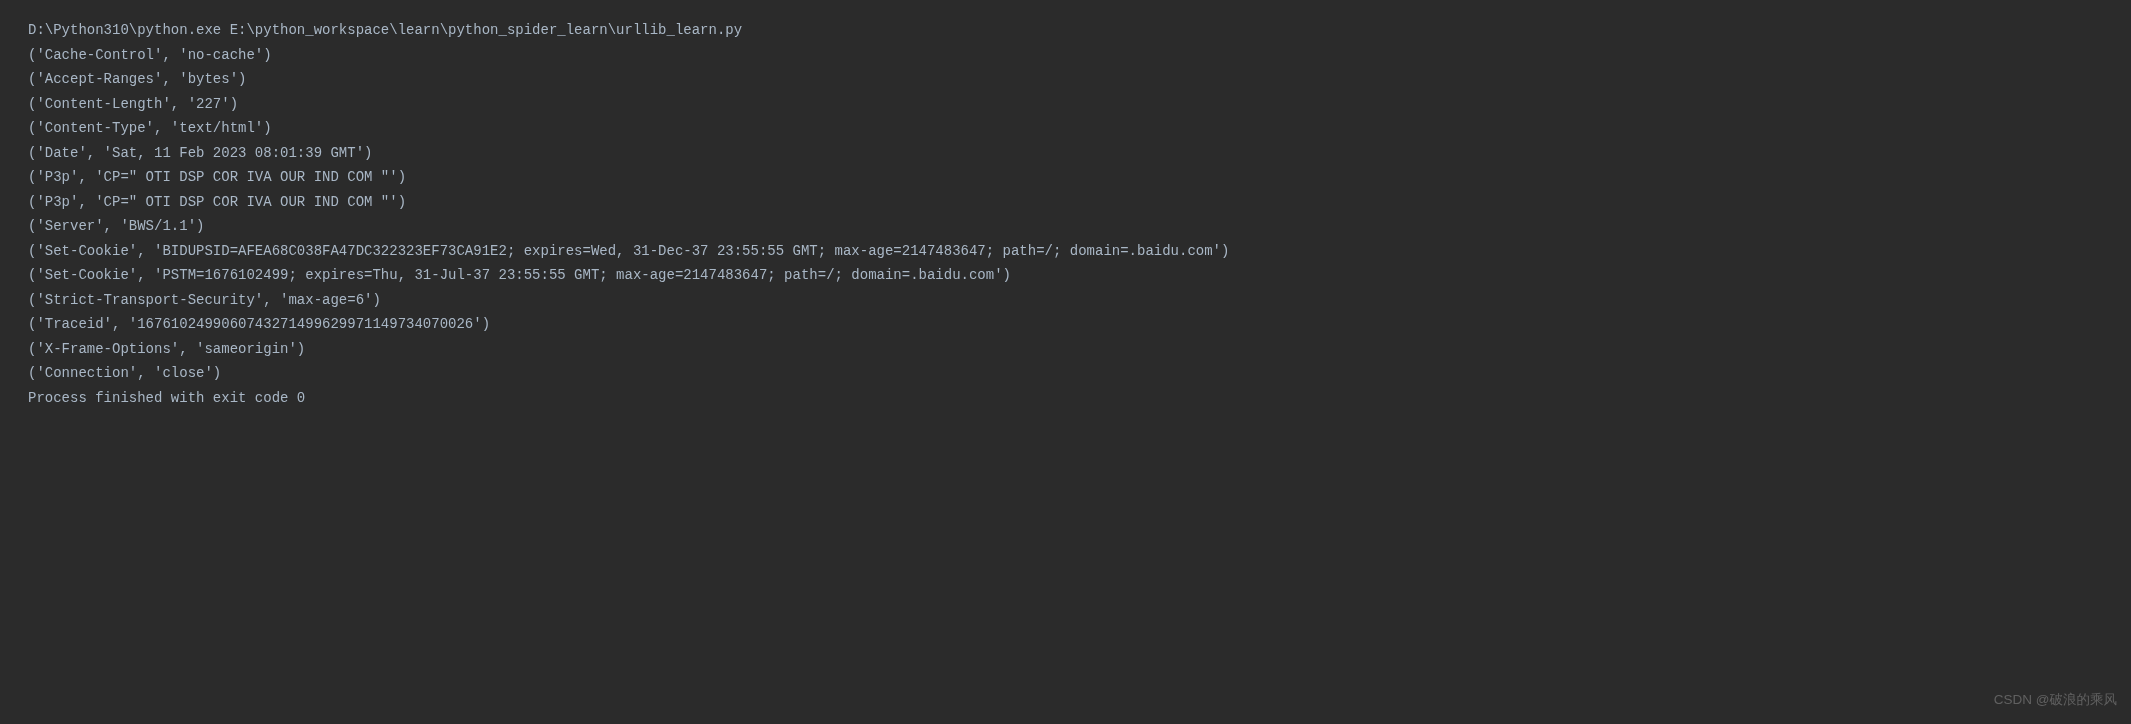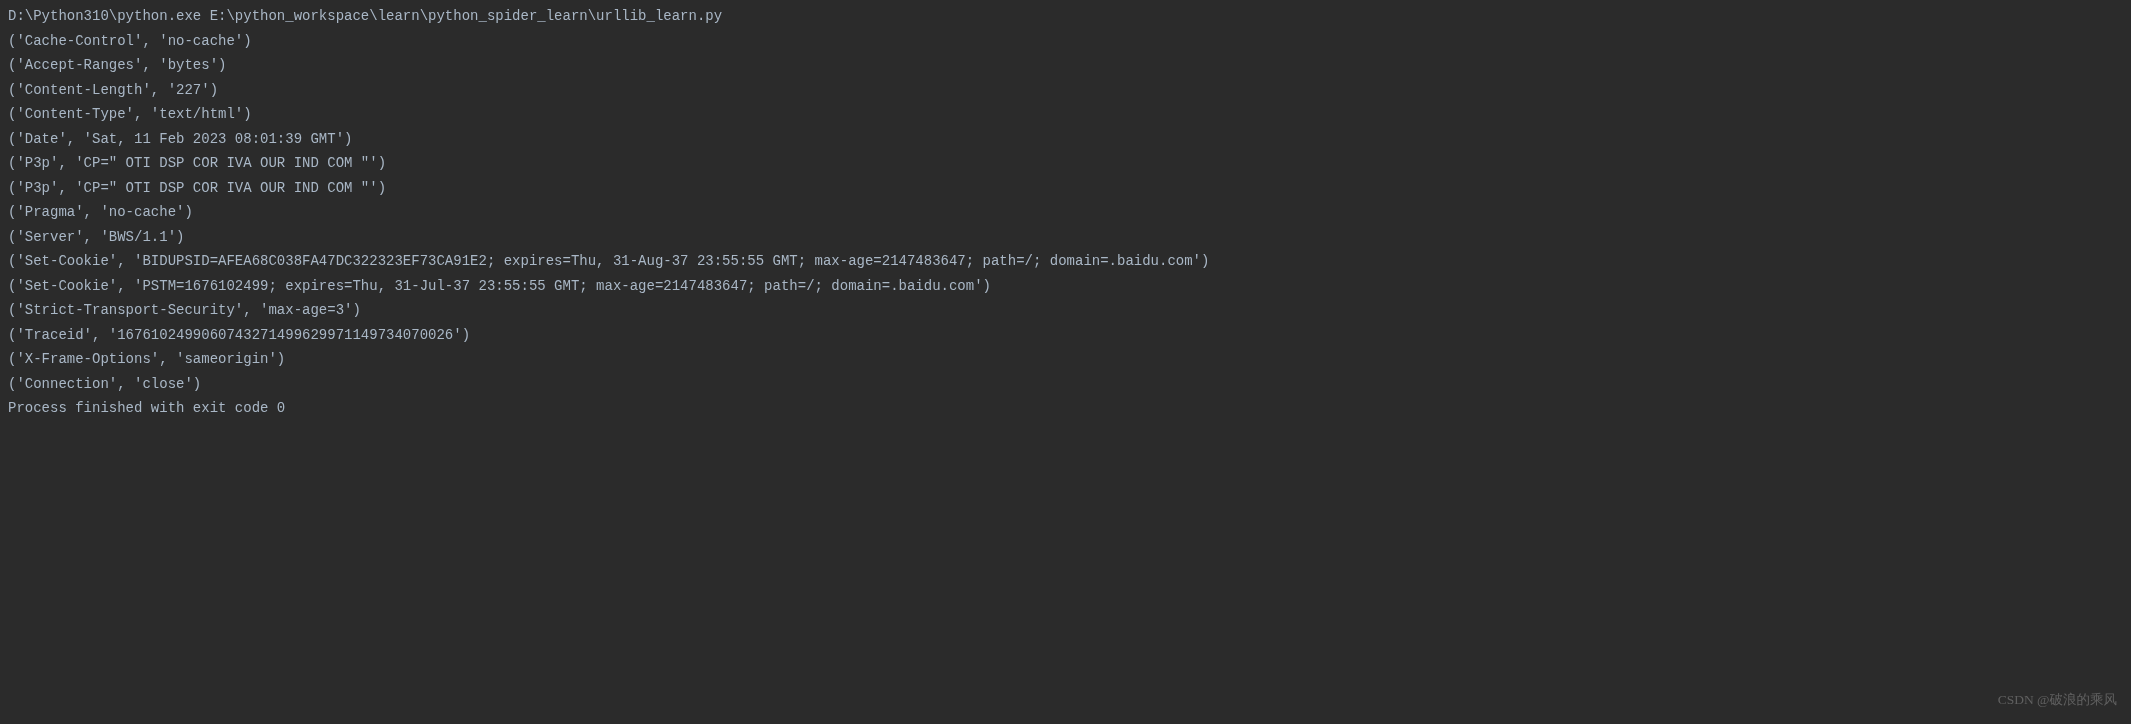--- a/index.html
+++ b/index.html
@@ -13,53 +13,53 @@
       font-family: 'Menlo', 'Monaco', 'Consolas', 'Courier New', monospace;
       font-size: 14px;
       line-height: 1.75;
       padding: 0;
       width: 2131px;
       height: 724px;
       overflow: hidden;
       position: relative;
     }
     .console {
-      padding: 4px 8px;
+      padding: 18px 8px;
+      margin-left: 20px;
     }
     .line {
       white-space: pre;
       font-family: inherit;
     }
     .watermark {
       position: absolute;
       bottom: 12px;
       right: 14px;
       color: #6a6a6a;
       font-size: 13.5px;
-      font-family: Liberation Serif, serif;
+      font-family: Liberation Sans, sans-serif;
       opacity: 0.85;
     }
   </style>
 </head>
 <body>
 
 <div class="console">
   <div class="line">D:\Python310\python.exe E:\python_workspace\learn\python_spider_learn\urllib_learn.py</div>
   <div class="line">('Cache-Control', 'no-cache')</div>
   <div class="line">('Accept-Ranges', 'bytes')</div>
   <div class="line">('Content-Length', '227')</div>
   <div class="line">('Content-Type', 'text/html')</div>
   <div class="line">('Date', 'Sat, 11 Feb 2023 08:01:39 GMT')</div>
   <div class="line">('P3p', 'CP=" OTI DSP COR IVA OUR IND COM "')</div>
   <div class="line">('P3p', 'CP=" OTI DSP COR IVA OUR IND COM "')</div>
-  <div class="line">('Pragma', 'no-cache')</div>
   <div class="line">('Server', 'BWS/1.1')</div>
-  <div class="line">('Set-Cookie', 'BIDUPSID=AFEA68C038FA47DC322323EF73CA91E2; expires=Thu, 31-Aug-37 23:55:55 GMT; max-age=2147483647; path=/; domain=.baidu.com')</div>
+  <div class="line">('Set-Cookie', 'BIDUPSID=AFEA68C038FA47DC322323EF73CA91E2; expires=Wed, 31-Dec-37 23:55:55 GMT; max-age=2147483647; path=/; domain=.baidu.com')</div>
   <div class="line">('Set-Cookie', 'PSTM=1676102499; expires=Thu, 31-Jul-37 23:55:55 GMT; max-age=2147483647; path=/; domain=.baidu.com')</div>
-  <div class="line">('Strict-Transport-Security', 'max-age=3')</div>
+  <div class="line">('Strict-Transport-Security', 'max-age=6')</div>
   <div class="line">('Traceid', '1676102499060743271499629971149734070026')</div>
   <div class="line">('X-Frame-Options', 'sameorigin')</div>
   <div class="line">('Connection', 'close')</div>
   <div class="line"></div>
   <div class="line">Process finished with exit code 0</div>
 </div>
 
 <div class="watermark">CSDN @破浪的乘风</div>
 
 </body></html>

